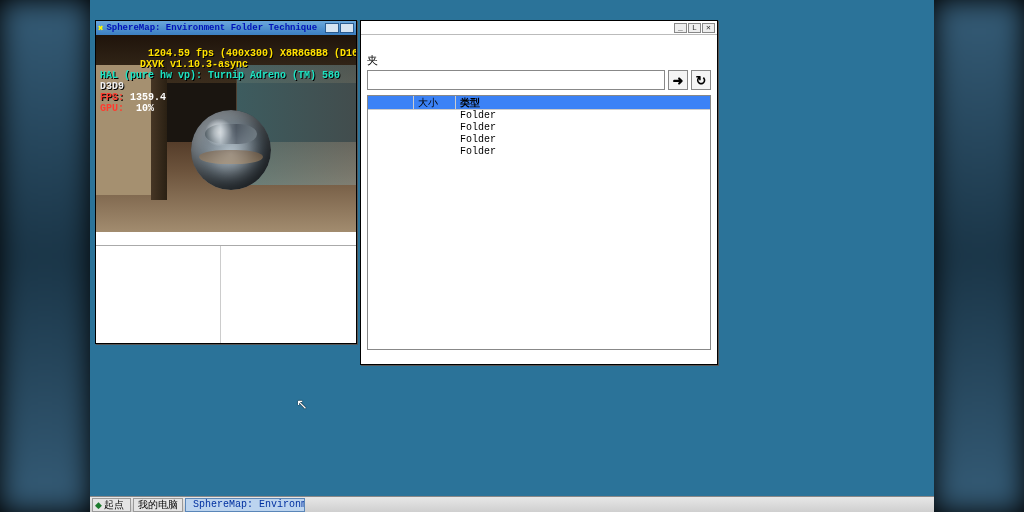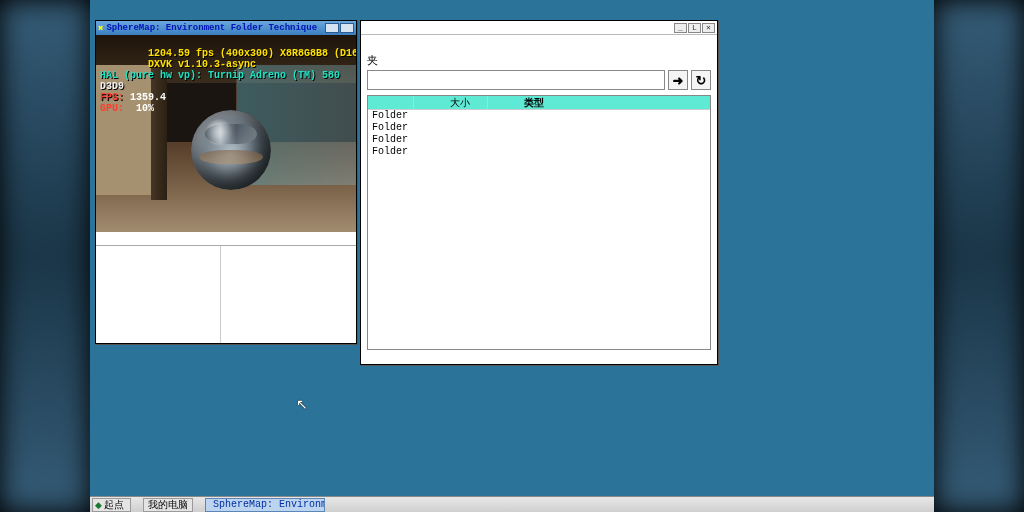--- a/index.html
+++ b/index.html
@@ -147,47 +147,47 @@
     display:flex; align-items:center; justify-content:center;
     font-size:13px; font-weight:bold;
   }
   .file-list {
     margin: 3px 6px 6px 6px;
     border:1px solid #888;
     height: 255px;
     background:#fff;
     overflow:hidden;
   }
-  .fl-header { display:flex; height:14px; background:#5eead4; color:#000;
-    border-bottom:1px solid #ccc; font-size:10px;gap:32px;}
+  .fl-header { display:flex; height:14px; background:#3b82f6; color:#000;
+    border-bottom:1px solid #ccc; font-size:10px;}
   .col-name { width:46px; border-right:1px solid #ccc; padding-left:6px;}
   .col-size { width:42px; border-right:1px solid #ccc; padding-left:4px;}
   .col-type { flex:1; padding-left:4px;font-weight:bold;}
   .fl-rows { font-size:10px; font-family:"Courier New",monospace; color:#000;}
-  .fl-row { display:flex; height:12px;flex-direction:column;}
+  .fl-row { display:flex; height:12px;}
   .fl-row .c1{width:46px; padding-left:6px;}
   .fl-row .c2{width:42px; padding-left:4px;}
   .fl-row .c3{flex:1; padding-left:4px;}
 
   
   .taskbar {
     position:absolute; left:0; right:0; bottom:0; height:16px;
     background: linear-gradient(#e7e7e7,#cfcfcf);
     border-top:1px solid #888;
     display:flex; align-items:center;
     font-size:10px;
   }
   .start {
     height:14px; padding:0 6px 0 2px; margin-left:2px;
     background:#e4e4e4; border:1px solid #9a9a9a;
     display:flex; align-items:center; gap:2px;
   }
   .start-flag { font-size:9px; color:#1b7a2d;}
   .task-btn {
-    height:14px; margin-left:12px; padding:0 4px;
+    height:14px; margin-left:2px; padding:0 4px;
     border:1px solid #9a9a9a;
     display:flex; align-items:center;
     background:#e4e4e4; color:#000;
     font-family:"SimSun","Courier New",monospace;
     max-width:120px; overflow:hidden; white-space:nowrap;
   }
   .task-btn.active { background:#bcd4ef; border-color:#5a86b8; color:#0030a0;}
   .task-btn .dot { width:6px;height:6px;background:#e33; border-radius:50%; margin-right:3px;}
 
   .cursor {
@@ -216,21 +216,21 @@
     </div>
     <div class="render">
       <div class="scene-ceiling"></div>
       <div class="scene-floor"></div>
       <div class="scene-wall"></div>
       <div class="scene-glass"></div>
       <div class="scene-pillar"></div>
       <div class="sphere"></div>
       <div class="overlay">
         <span class="ov-yellow">1204.59 fps (400x300) X8R8G8B8 (D16)</span>
-<span class="ov-yellow" style="margin-left:8px;padding-left:40px;">DXVK v1.10.3-async</span>
+<span class="ov-yellow" style="margin-left:0;padding-left:40px;">DXVK v1.10.3-async</span>
 <span class="ov-cyan">HAL (pure hw vp): Turnip Adreno (TM) 580</span>
 <span class="ov-white">D3D9</span>
 <span><span class="ov-red">FPS: </span><span class="ov-wval">1359.4</span></span>
 <span><span class="ov-red2">GPU:  </span><span class="ov-wval">10%</span></span>
       </div>
     </div>
     <div class="low-pane"></div>
   </div>
 
   <div class="win-right">

